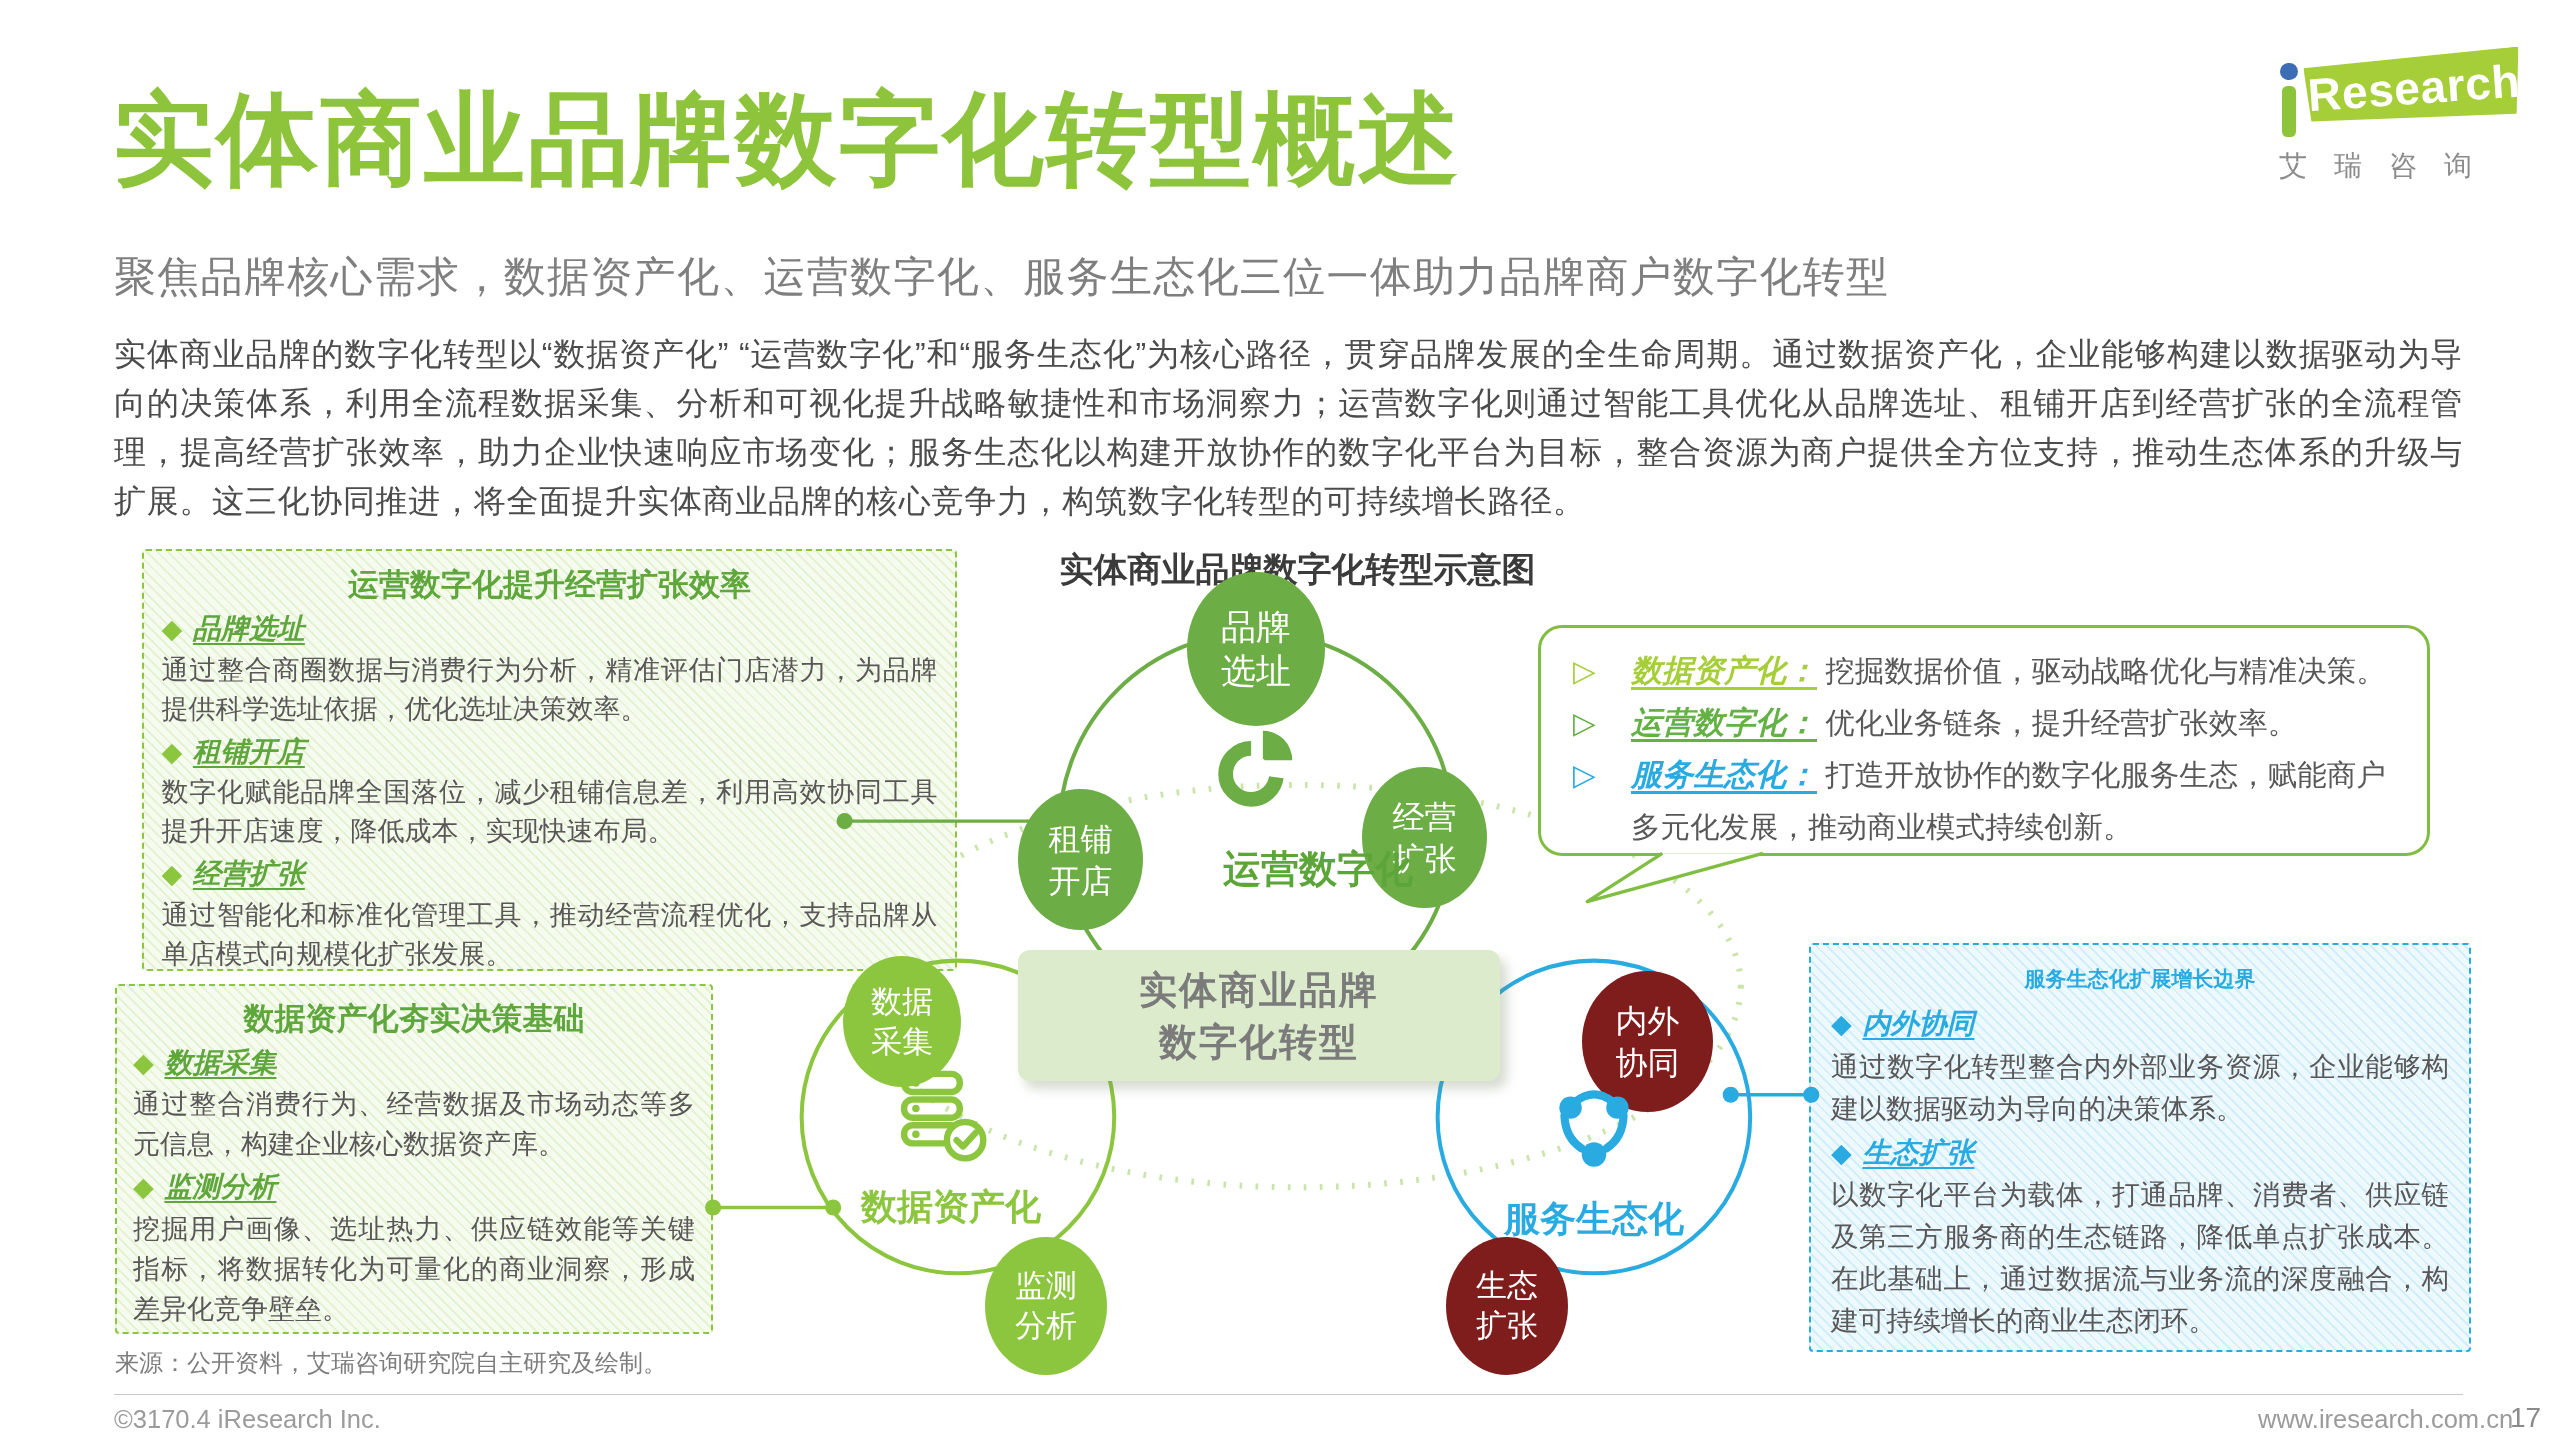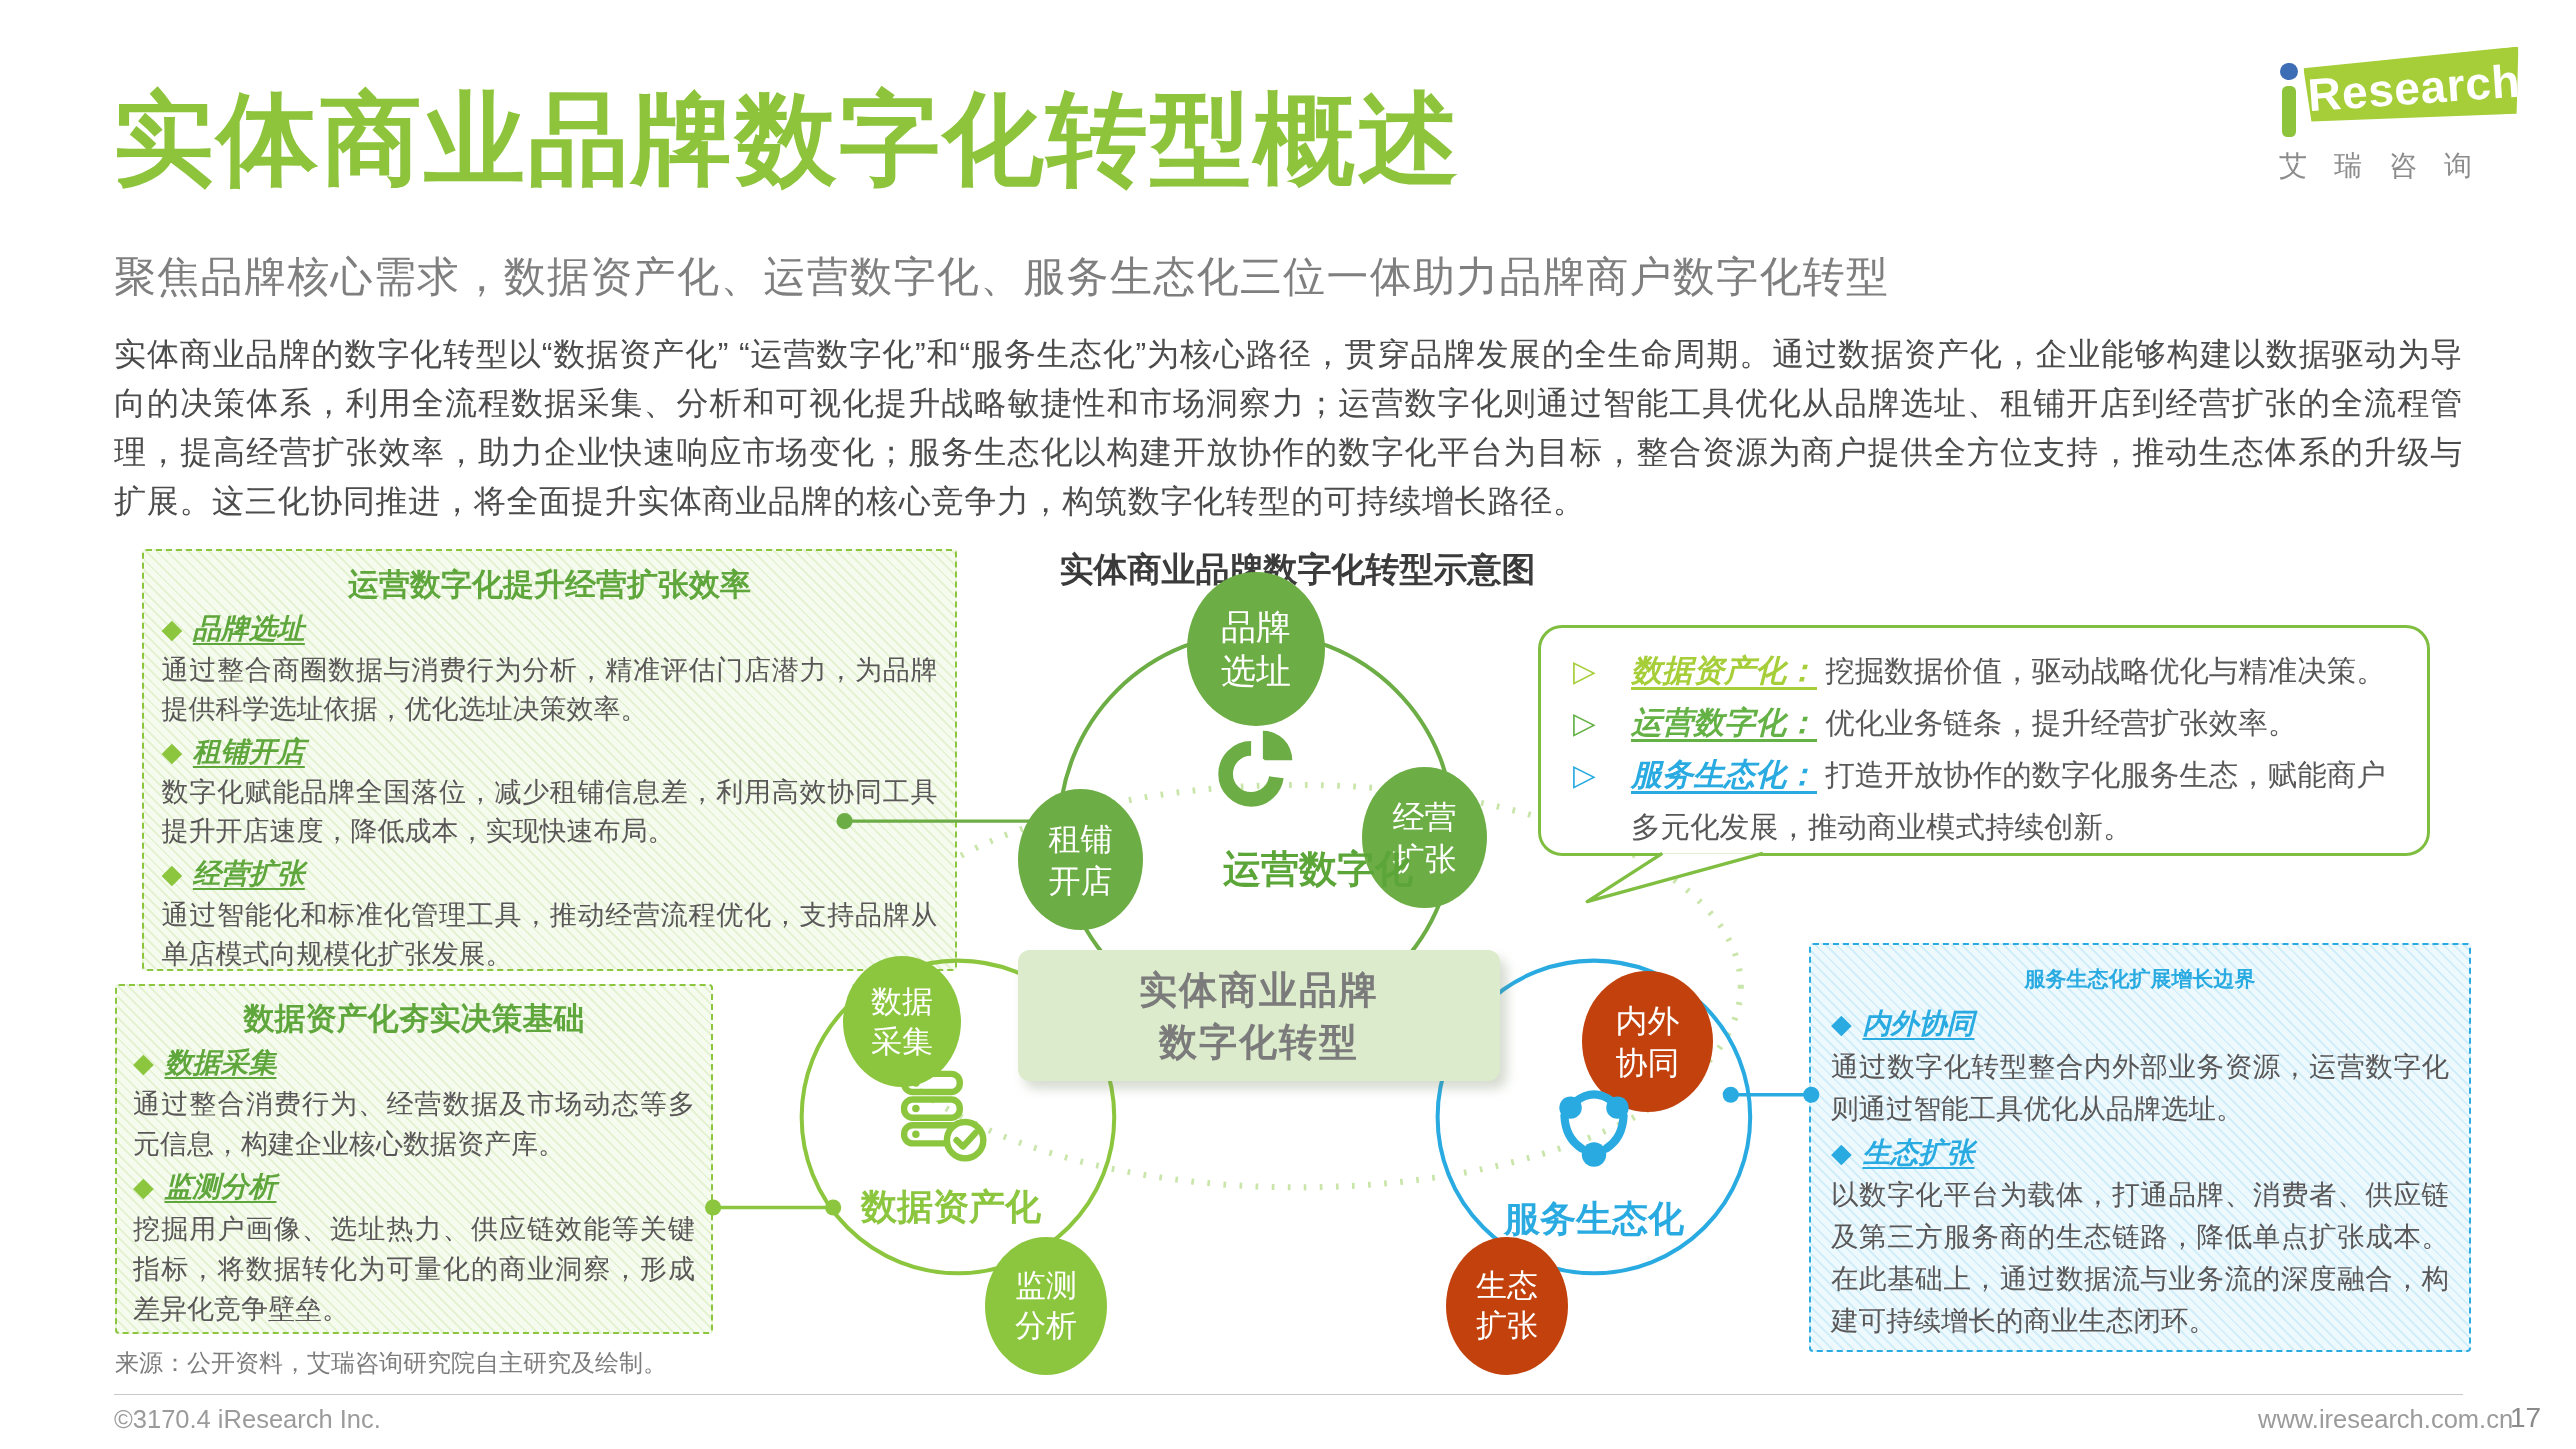--- a/index.html
+++ b/index.html
@@ -53,21 +53,21 @@
   #bubble{position:absolute;z-index:1;left:1538px;top:625px;width:892px;height:231px;background:#ffffff;
           border:3.4px solid #7fbe41;border-radius:24px;box-sizing:border-box;padding:17.4px 28px 6.7px 28px;}
   .bub-item{position:relative;padding-left:62px;font-size:29.5px;line-height:52px;color:#585858;}
   .bub-arrow{position:absolute;left:4px;top:0;font-size:29.5px;font-weight:bold;}
   .bub-label{font-weight:bold;font-style:italic;font-size:31px;
              text-decoration:underline;text-underline-offset:6px;}
   .c1{color:#a6ce39;} .c2{color:#64b145;} .c3{color:#29abe2;}
   
   .node{position:absolute;z-index:3;border-radius:50%;display:flex;align-items:center;justify-content:center;
         color:#ffffff;font-weight:400;text-align:center;white-space:pre-line;}
-  .node.gdark{background:#6cad45;} .node.glight{background:#8cc63f;} .node.blue{background:#c2410c;}
+  .node.gdark{background:#6cad45;} .node.glight{background:#8cc63f;} .node.blue{background:#7f1d1d;}
   #node-xuanzhi{left:1187px;top:572px;width:138px;height:154px;font-size:35px;line-height:44px;}
   #node-kaidian{left:1018px;top:789px;width:125px;height:141px;font-size:32px;line-height:42px;}
   #node-kuozhang{left:1362px;top:767px;width:125px;height:141px;font-size:32px;line-height:42px;}
   #node-caiji{left:843px;top:956px;width:118px;height:131px;font-size:31px;line-height:40px;}
   #node-jiance{left:985px;top:1237px;width:122px;height:138px;font-size:31px;line-height:40px;}
   #node-xietong{left:1582px;top:971px;width:131px;height:141px;font-size:32px;line-height:42px;}
   #node-shengtai{left:1446px;top:1237px;width:122px;height:138px;font-size:31px;line-height:40px;}
   .ring-label{position:absolute;z-index:3;width:268px;text-align:center;font-weight:bold;}
   #label-ops{left:1184px;top:844px;font-size:38px;color:#5ca538;}
   #label-data{left:817px;top:1183px;font-size:36px;color:#8cc63f;}
@@ -159,21 +159,21 @@
     </div>
   </div>
 
   <div id="panel-svc" class="panel blue">
     <div class="panel-title">服务生态化扩展增长边界</div>
     <div class="p-item">
       <div class="p-label-row">
         <span class="diamond b">◆</span>
         <span class="p-label b">内外协同</span>
       </div>
-      <div class="p-desc">通过数字化转型整合内外部业务资源，运营数字化则通过智能工具优化从品牌选址。</div>
+      <div class="p-desc">通过数字化转型整合内外部业务资源，企业能够构建以数据驱动为导向的决策体系。</div>
     </div>
     <div class="p-item">
       <div class="p-label-row">
         <span class="diamond b">◆</span>
         <span class="p-label b">生态扩张</span>
       </div>
       <div class="p-desc">以数字化平台为载体，打通品牌、消费者、供应链及第三方服务商的生态链路，降低单点扩张成本。在此基础上，通过数据流与业务流的深度融合，构建可持续增长的商业生态闭环。</div>
     </div>
   </div>
 

